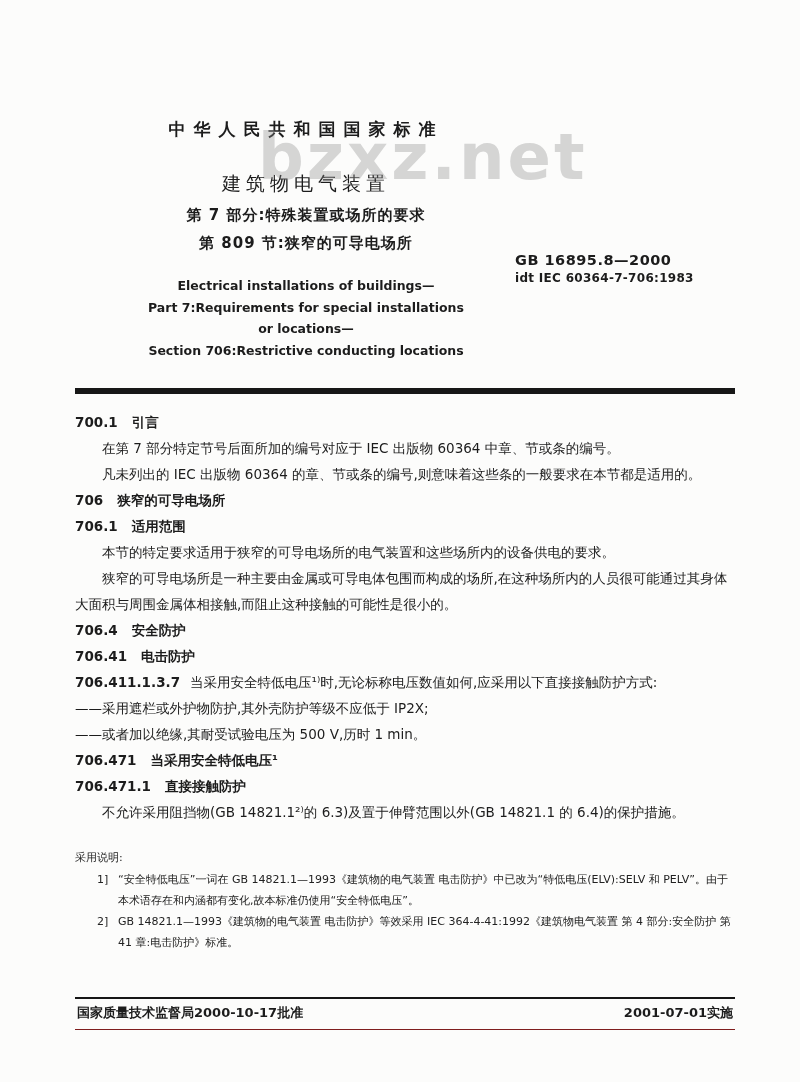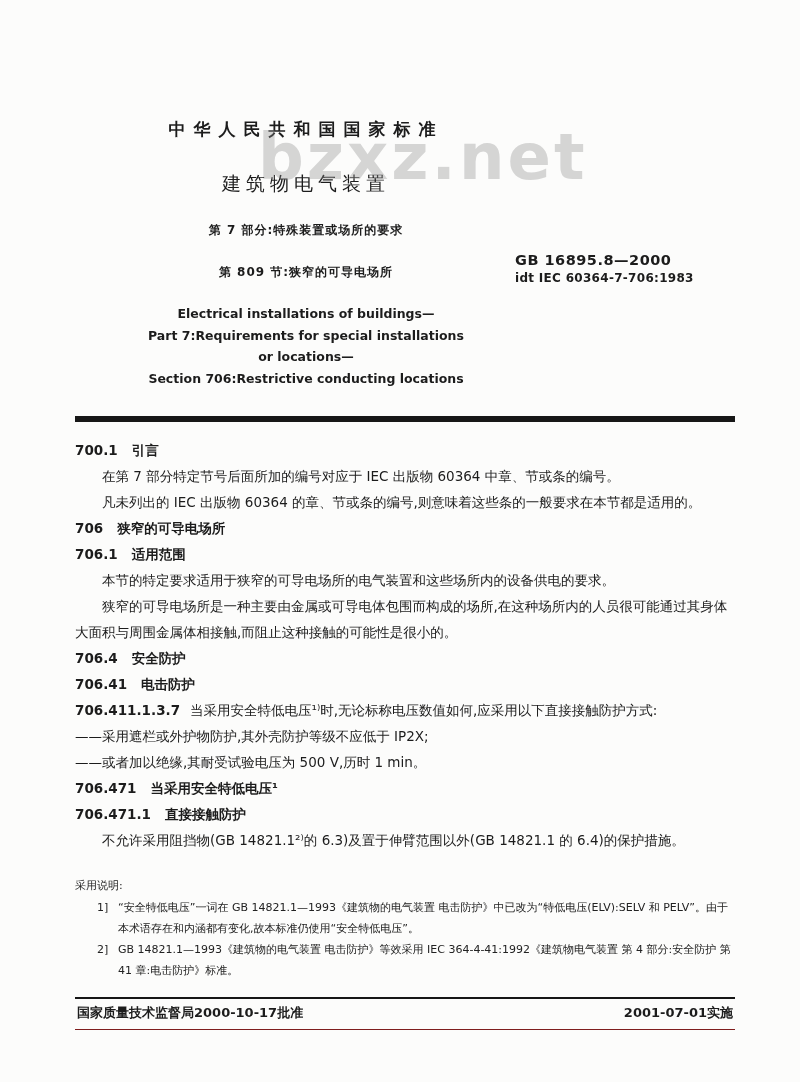--- a/index.html
+++ b/index.html
@@ -18,21 +18,21 @@
   }
   .watermark {
     position:absolute; left:258px; top:120px;
     font-size:64px; font-weight:bold; letter-spacing:3px;
     color:rgba(140,140,140,0.35);
     z-index:5; pointer-events:none; white-space:nowrap;
   }
   .title-area { position:relative; z-index:1; width:462px; text-align:center; }
   .doc-header { font-size:17px; font-weight:bold; letter-spacing:8px; white-space:nowrap; }
   .cn-title  { margin-top:30px; font-size:19px; font-weight:normal; letter-spacing:5px; }
-  .cn-sub    { margin-top:25px;  font-size:12px; font-weight:bold; letter-spacing:1px; }
+  .cn-sub    { margin-top:9px;  font-size:15px; font-weight:bold; letter-spacing:1px; }
   .en-title  { margin-top:22px; font-size:12.5px; font-weight:bold; line-height:21.5px; }
   .std-block { position:absolute; left:515px; top:252px; z-index:1; text-align:left; }
   .std-no  { font-size:14.5px; font-weight:bold; letter-spacing:0.5px; }
   .std-idt { font-size:12px;  font-weight:bold; margin-top:3px; letter-spacing:0.3px; }
   .rule-thick { height:6px; background:#171717; margin-top:27px; }
   .body-text { margin-top:15px; font-size:13.5px; line-height:26px; }
   .blk .num { margin-right:14px;margin-top:28px; }
   .blk.clause .num, .blk.clause .txt { font-weight:bold; }
   .blk.clause-inline .num { font-weight:bold; margin-right:10px; }
   .blk.para { text-indent:2em; }

